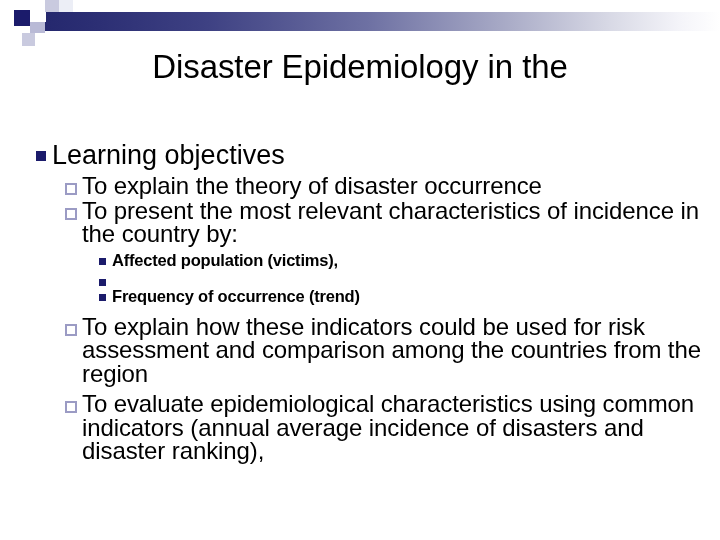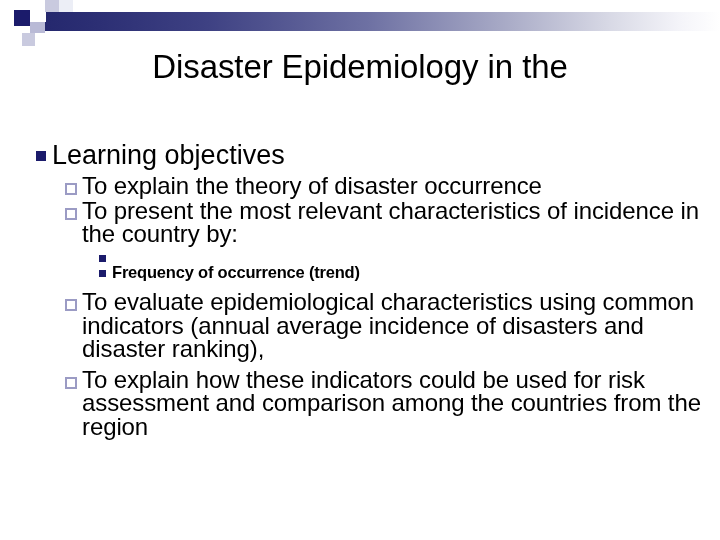--- a/index.html
+++ b/index.html
@@ -196,42 +196,48 @@
       <span class="bullet-text">To explain the theory of disaster occurrence</span>
     </div>
 
     <div class="bullet-row lvl2">
       <span class="marker">
           <i></i>
         </span>
       <span class="bullet-text">To present the most relevant characteristics of incidence in the country by:</span>
     </div>
 
+    <div class="bullet-row lvl3 group-gap-small">
+      <span class="marker">
+          <i></i>
+        </span>
+      <span class="bullet-text">Affected population (victims),</span>
+    </div>
 
     <div class="bullet-row lvl3">
       <span class="marker">
           <i></i>
         </span>
     </div>
 
     <div class="bullet-row lvl3">
       <span class="marker">
           <i></i>
         </span>
       <span class="bullet-text">Frequency of occurrence (trend)</span>
     </div>
 
     <div class="bullet-row lvl2 group-gap-top">
       <span class="marker">
           <i></i>
         </span>
+      <span class="bullet-text">To explain how these indicators could be used for risk assessment and comparison among the countries from the region</span>
+    </div>
+
+    <div class="bullet-row lvl2 group-gap-top">
+      <span class="marker">
+          <i></i>
+        </span>
       <span class="bullet-text">To evaluate epidemiological characteristics using common indicators (annual average incidence of disasters and disaster ranking),</span>
-    </div>
-
-    <div class="bullet-row lvl2 group-gap-top">
-      <span class="marker">
-          <i></i>
-        </span>
-      <span class="bullet-text">To explain how these indicators could be used for risk assessment and comparison among the countries from the region</span>
     </div>
 
   </div>
 </div>
 
 </body></html>

